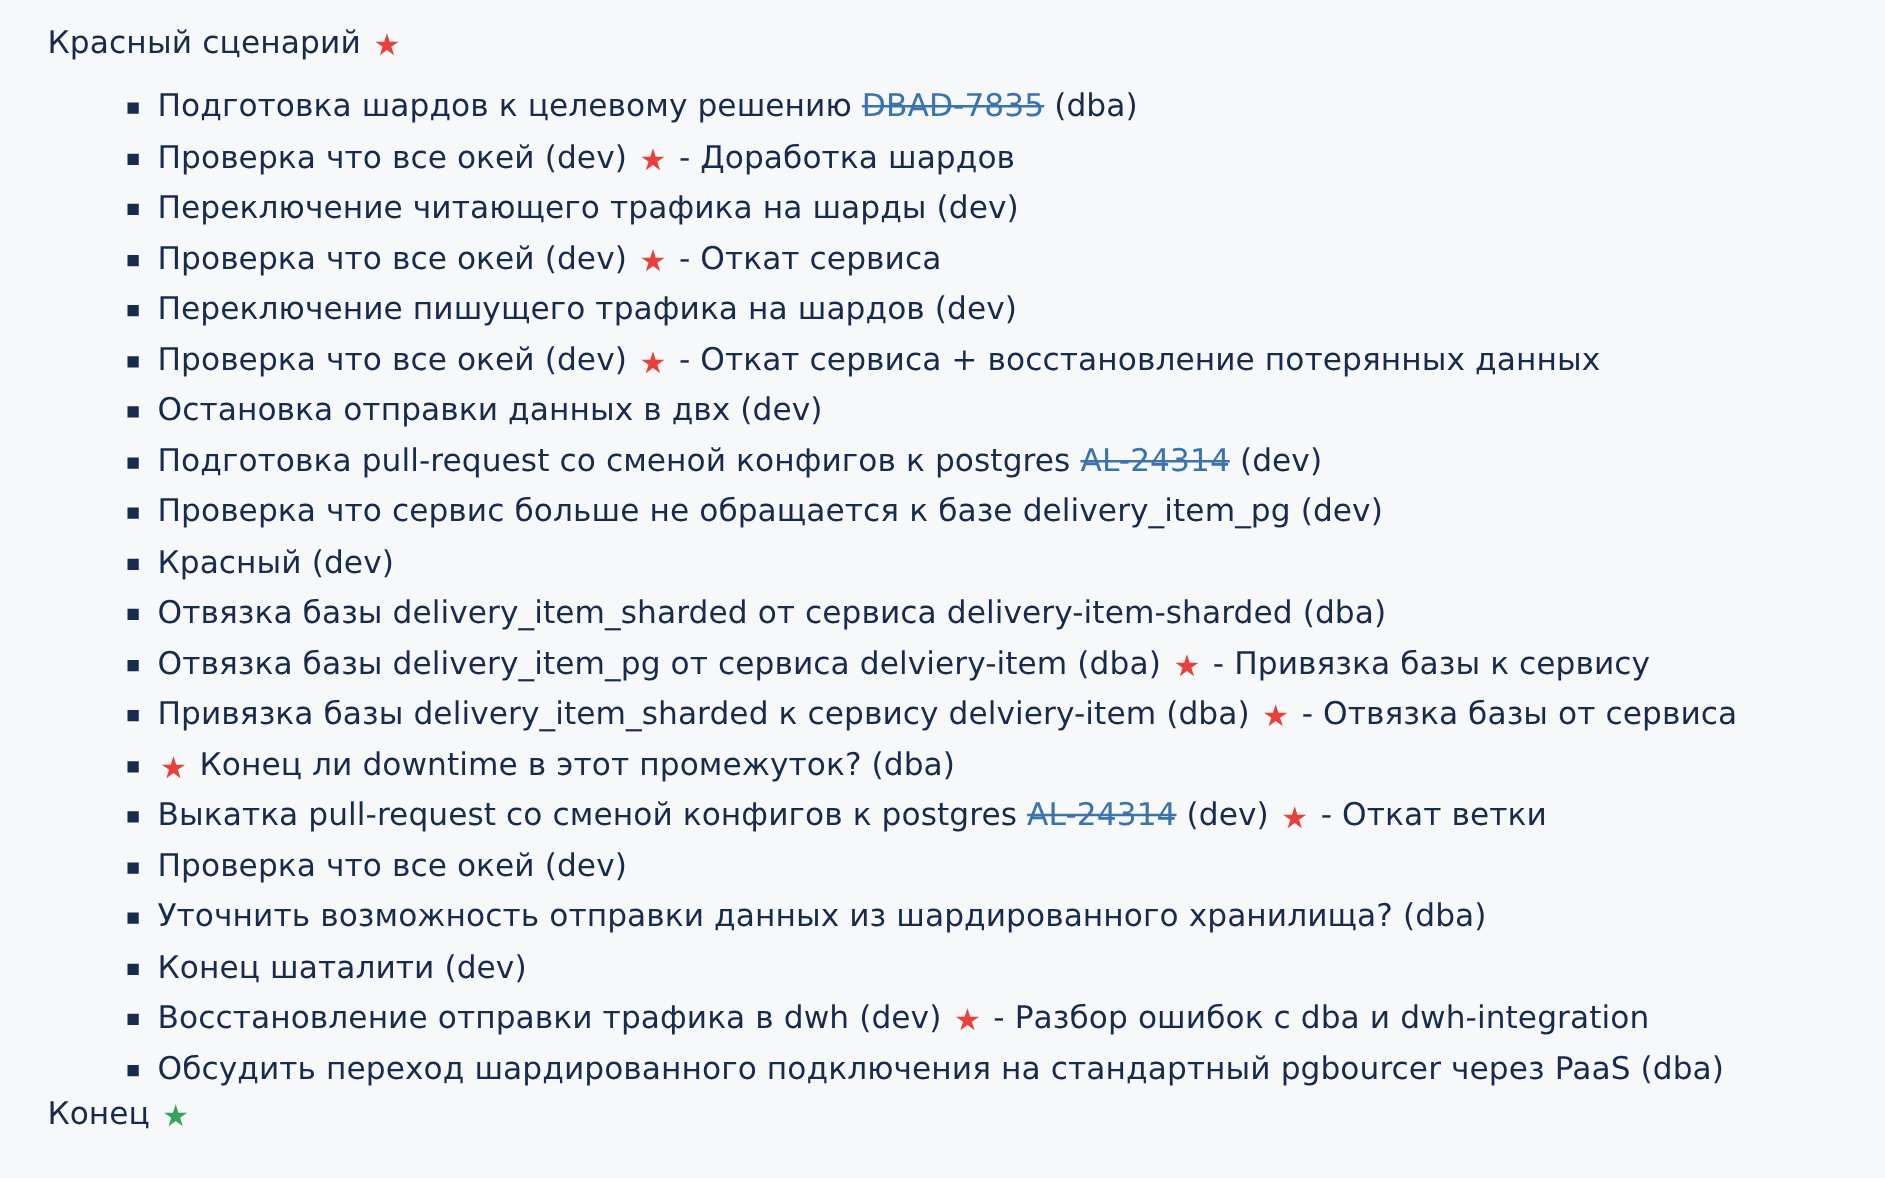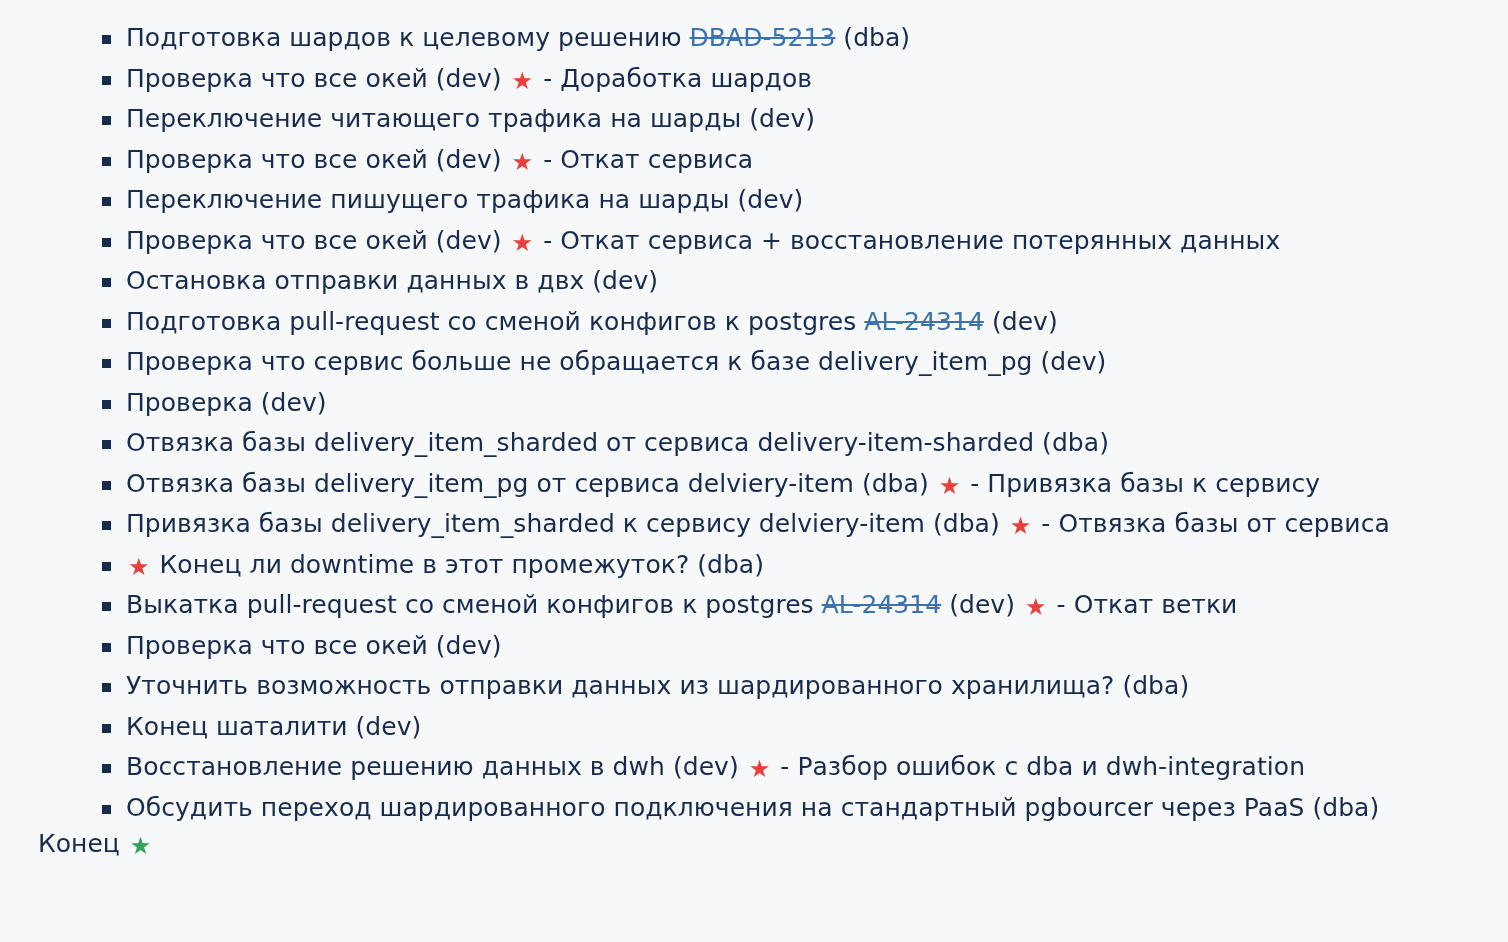--- a/index.html
+++ b/index.html
@@ -70,41 +70,45 @@
     font-size: 25px;
     line-height: 1.25;
     color: #172b4d;
   }
 </style>
 </head>
 <body>
 
 <div class="page">
 
+  <div class="heading">
+    <span class="label">Красный сценарий</span>
+    <span class="star red">★</span>
+  </div>
 
   <ul class="checklist" id="checklist">
-      <li><span>Подготовка шардов к целевому решению </span><span class="ticket">DBAD-5213</span><span> (dba)</span></li>
+      <li><span>Подготовка шардов к целевому решению </span><span class="ticket">DBAD-7835</span><span> (dba)</span></li>
       <li><span>Проверка что все окей (dev) </span><span class="star red">★</span><span> - Доработка шардов</span></li>
       <li><span>Переключение читающего трафика на шарды (dev)</span></li>
       <li><span>Проверка что все окей (dev) </span><span class="star red">★</span><span> - Откат сервиса</span></li>
-      <li><span>Переключение пишущего трафика на шарды (dev)</span></li>
+      <li><span>Переключение пишущего трафика на шардов (dev)</span></li>
       <li><span>Проверка что все окей (dev) </span><span class="star red">★</span><span> - Откат сервиса + восстановление потерянных данных</span></li>
       <li><span>Остановка отправки данных в двх (dev)</span></li>
       <li><span>Подготовка pull-request со сменой конфигов к postgres </span><span class="ticket">AL-24314</span><span> (dev)</span></li>
       <li><span>Проверка что сервис больше не обращается к базе delivery_item_pg (dev)</span></li>
-      <li><span>Проверка (dev)</span></li>
+      <li><span>Красный (dev)</span></li>
       <li><span>Отвязка базы delivery_item_sharded от сервиса delivery-item-sharded (dba)</span></li>
       <li><span>Отвязка базы delivery_item_pg от сервиса delviery-item (dba) </span><span class="star red">★</span><span> - Привязка базы к сервису</span></li>
       <li><span>Привязка базы delivery_item_sharded к сервису delviery-item (dba) </span><span class="star red">★</span><span> - Отвязка базы от сервиса</span></li>
       <li><span> </span><span class="star red">★</span><span> Конец ли downtime в этот промежуток? (dba)</span></li>
       <li><span>Выкатка pull-request со сменой конфигов к postgres </span><span class="ticket">AL-24314</span><span> (dev) </span><span class="star red">★</span><span> - Откат ветки</span></li>
       <li><span>Проверка что все окей (dev)</span></li>
       <li><span>Уточнить возможность отправки данных из шардированного хранилища? (dba)</span></li>
       <li><span>Конец шаталити (dev)</span></li>
-      <li><span>Восстановление решению данных в dwh (dev) </span><span class="star red">★</span><span> - Разбор ошибок с dba и dwh-integration</span></li>
+      <li><span>Восстановление отправки трафика в dwh (dev) </span><span class="star red">★</span><span> - Разбор ошибок с dba и dwh-integration</span></li>
       <li><span>Обсудить переход шардированного подключения на стандартный pgbourcer через PaaS (dba)</span></li>
     </ul>
 
   <div class="footer">
     <span>Конец</span>
     <span class="star green">★</span>
   </div>
 
 </div>
 

